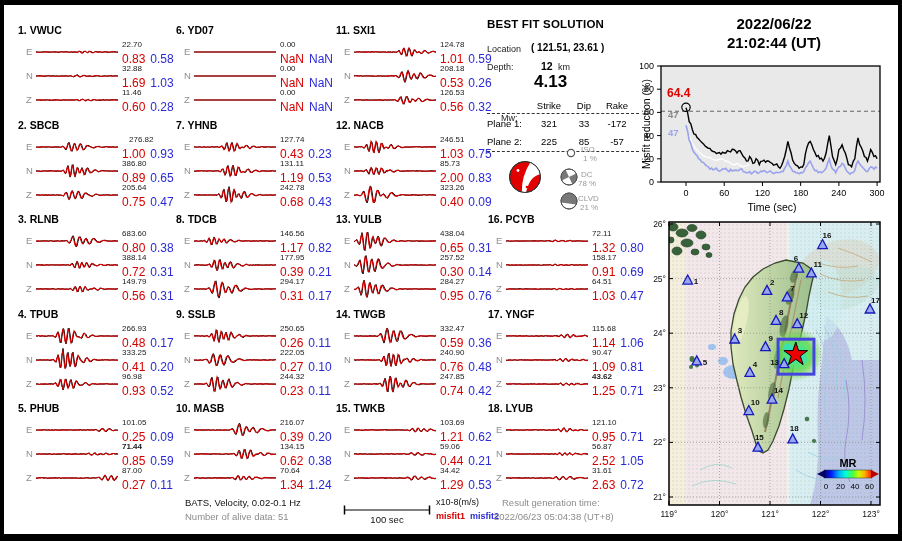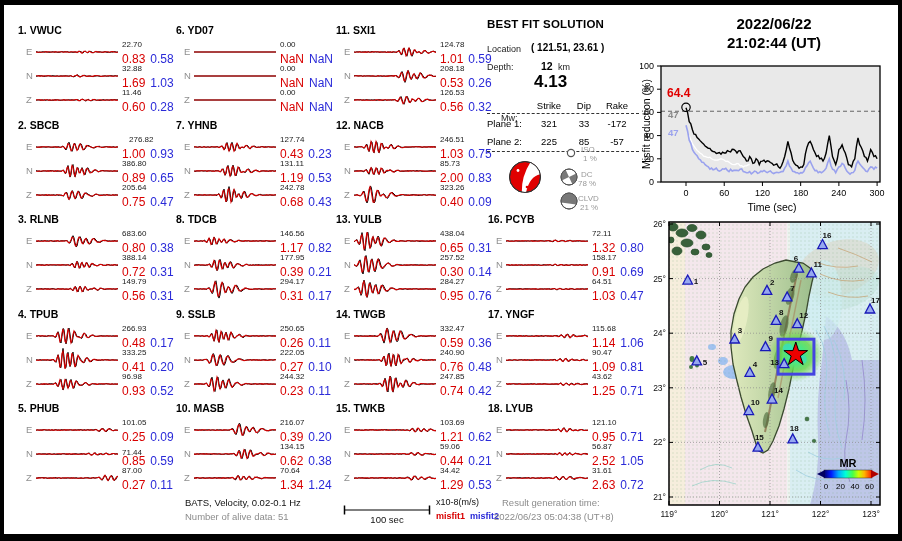--- a/index.html
+++ b/index.html
@@ -138,21 +138,21 @@
           <path d="M0,13.1L1,13.2L2,12.7L3,13.4L4,12.8L5,13.2L6,13.0L7,12.8L8,12.6L9,12.9L10,13.1L11,13.1L12,13.1L13,13.0L14,13.1L15,13.2L16,12.8L17,13.3L18,13.1L19,12.7L20,12.7L21,13.1L22,12.9L23,13.1L24,13.3L25,12.7L26,12.7L27,13.0L28,12.7L29,13.0L30,13.0L31,12.9L32,13.2L33,12.8L34,12.9L35,12.9L36,12.9L37,13.1L38,13.3L39,12.9L40,12.8L41,13.2L42,12.6L43,12.9L44,12.7L45,12.6L46,13.1L47,13.4L48,12.6L49,12.9L50,13.3L51,12.8L52,12.6L53,12.9L54,13.1L55,12.9L56,12.8L57,12.9L58,12.9L59,12.4L60,12.5L61,12.9L62,13.9L63,14.1L64,14.3L65,12.5L66,11.7L67,11.5L68,12.3L69,14.1L70,14.6L71,14.2L72,12.6L73,11.6L74,11.6L75,12.4L76,12.9L77,13.9L78,13.4L79,13.0L80,13.1L81,13.1L82,13.3" fill="none" stroke="#000" stroke-width="1"></path>
           <path d="M0,13.3L1,12.9L2,13.0L3,13.1L4,13.0L5,13.1L6,12.9L7,13.1L8,12.8L9,12.8L10,12.9L11,13.0L12,13.0L13,12.7L14,13.2L15,13.1L16,12.7L17,13.3L18,13.0L19,13.1L20,12.8L21,13.1L22,13.3L23,12.8L24,13.3L25,13.1L26,13.0L27,13.2L28,12.9L29,12.7L30,13.3L31,12.9L32,12.8L33,13.1L34,12.8L35,12.8L36,13.2L37,13.3L38,12.7L39,13.1L40,13.1L41,13.2L42,12.8L43,13.3L44,13.0L45,13.0L46,12.7L47,13.0L48,13.3L49,13.1L50,13.2L51,12.8L52,13.0L53,13.1L54,13.1L55,12.7L56,13.2L57,13.3L58,13.1L59,12.7L60,12.8L61,12.8L62,14.0L63,14.0L64,13.3L65,12.1L66,11.7L67,12.2L68,13.0L69,14.2L70,14.2L71,13.1L72,12.3L73,11.6L74,12.4L75,12.8L76,13.3L77,13.7L78,13.5L79,13.0L80,13.1L81,13.2L82,13.2" fill="none" stroke="#d40000" stroke-width="1.1"></path>
         </svg>
         <div class="peak" style="left: 104px; top: 16px;">101.05</div>
         <div class="mis" style="left: 104px; top: 28px;"><span class="m1">0.25</span><span class="m2">0.09</span></div>
         <div class="ch-label" style="left: 8px; top: 46px;">N</div>
         <svg width="82" height="26" viewBox="0 0 82 26" class="trace-svg" style="left:18px;top:39px;">
           <path d="M0,13.0L1,13.2L2,13.3L3,12.8L4,13.1L5,12.9L6,13.2L7,12.6L8,13.1L9,12.6L10,13.2L11,13.4L12,13.1L13,12.7L14,12.8L15,13.3L16,13.3L17,13.2L18,12.7L19,13.0L20,13.3L21,13.2L22,13.4L23,13.1L24,13.2L25,13.3L26,13.0L27,12.6L28,12.8L29,12.7L30,13.4L31,13.1L32,13.3L33,12.7L34,13.1L35,13.4L36,13.4L37,13.2L38,13.0L39,12.7L40,12.8L41,12.9L42,13.4L43,13.0L44,13.0L45,12.7L46,12.7L47,13.2L48,12.7L49,13.4L50,13.4L51,12.8L52,12.5L53,11.9L54,12.7L55,14.0L56,13.8L57,13.6L58,12.5L59,11.8L60,12.4L61,13.8L62,13.7L63,13.8L64,12.9L65,12.8L66,13.0L67,13.4L68,13.1L69,12.7L70,12.1L71,12.5L72,13.0L73,13.3L74,13.8L75,13.1L76,13.1L77,12.7L78,12.4L79,13.0L80,12.8L81,12.7L82,13.4" fill="none" stroke="#000" stroke-width="1"></path>
           <path d="M0,13.0L1,13.2L2,12.8L3,12.9L4,12.8L5,13.2L6,13.1L7,13.0L8,13.3L9,13.1L10,13.2L11,12.7L12,12.7L13,13.3L14,12.8L15,13.0L16,13.2L17,13.0L18,13.2L19,13.2L20,13.2L21,12.8L22,12.8L23,12.9L24,12.7L25,13.1L26,12.8L27,12.8L28,13.0L29,13.0L30,13.1L31,12.7L32,13.3L33,12.9L34,12.8L35,13.3L36,12.9L37,12.7L38,12.9L39,13.3L40,13.0L41,13.2L42,13.0L43,13.2L44,13.2L45,12.9L46,13.3L47,12.8L48,12.8L49,13.1L50,13.1L51,13.0L52,12.3L53,12.6L54,13.2L55,14.1L56,13.9L57,13.1L58,12.0L59,12.1L60,13.4L61,13.6L62,13.6L63,12.7L64,12.7L65,12.5L66,13.5L67,13.7L68,13.3L69,12.7L70,12.2L71,12.5L72,13.4L73,13.6L74,13.3L75,13.3L76,12.6L77,12.5L78,12.5L79,13.1L80,13.1L81,13.0L82,12.9" fill="none" stroke="#d40000" stroke-width="1.1"></path>
         </svg>
-        <div class="peak" style="left: 104px; top: 46px;">71.44</div>
+        <div class="peak" style="left: 104px; top: 40px; font-weight: bold;">71.44</div>
         <div class="mis" style="left: 104px; top: 52px;"><span class="m1">0.85</span><span class="m2">0.59</span></div>
         <div class="ch-label" style="left: 8px; top: 70px;">Z</div>
         <svg width="82" height="26" viewBox="0 0 82 26" class="trace-svg" style="left:18px;top:63px;">
           <path d="M0,13.0L1,13.3L2,12.7L3,12.7L4,12.7L5,12.8L6,12.6L7,12.6L8,12.8L9,12.8L10,12.9L11,13.3L12,13.3L13,12.9L14,13.0L15,12.9L16,13.4L17,12.7L18,13.0L19,12.7L20,12.6L21,13.3L22,13.2L23,12.6L24,13.3L25,13.3L26,13.2L27,12.7L28,13.4L29,12.7L30,13.4L31,12.9L32,13.1L33,12.8L34,13.2L35,12.7L36,13.0L37,13.1L38,13.0L39,13.1L40,12.6L41,13.0L42,13.3L43,13.3L44,13.1L45,13.3L46,13.0L47,13.4L48,13.1L49,12.9L50,13.0L51,12.8L52,12.6L53,13.0L54,13.2L55,13.2L56,13.2L57,12.6L58,12.6L59,13.3L60,12.8L61,12.9L62,12.4L63,12.4L64,12.4L65,13.9L66,15.3L67,14.0L68,12.0L69,10.3L70,11.3L71,13.5L72,15.5L73,14.8L74,12.4L75,11.0L76,10.6L77,12.8L78,15.2L79,15.3L80,14.1L81,11.9L82,11.4" fill="none" stroke="#000" stroke-width="1"></path>
           <path d="M0,13.3L1,12.9L2,13.3L3,12.7L4,13.2L5,12.7L6,12.8L7,12.9L8,13.3L9,12.7L10,12.8L11,13.0L12,13.1L13,13.1L14,13.3L15,12.8L16,12.7L17,13.3L18,12.7L19,13.3L20,13.3L21,12.8L22,12.7L23,12.7L24,12.7L25,13.3L26,13.0L27,13.0L28,12.9L29,13.1L30,12.9L31,12.8L32,12.8L33,13.0L34,13.1L35,13.0L36,13.1L37,12.9L38,12.8L39,13.3L40,13.2L41,13.3L42,13.3L43,13.0L44,13.2L45,12.7L46,13.2L47,13.2L48,13.3L49,12.8L50,12.7L51,12.7L52,13.1L53,13.2L54,13.3L55,13.1L56,12.8L57,12.7L58,13.2L59,13.0L60,12.8L61,12.8L62,12.5L63,12.2L64,13.4L65,14.3L66,14.6L67,13.3L68,11.4L69,10.2L70,12.0L71,14.5L72,15.6L73,13.8L74,11.7L75,10.7L76,11.8L77,14.4L78,15.3L79,14.4L80,12.9L81,11.4L82,11.3" fill="none" stroke="#d40000" stroke-width="1.1"></path>
         </svg>
         <div class="peak" style="left: 104px; top: 64px;">87.00</div>
         <div class="mis" style="left: 104px; top: 76px;"><span class="m1">0.27</span><span class="m2">0.11</span></div>
       </div>
       <div class="st-block" style="left: 176px; top: 24px;">
@@ -433,21 +433,21 @@
           <path d="M0,13.4L1,13.3L2,13.3L3,13.2L4,12.8L5,13.0L6,13.2L7,13.3L8,12.7L9,13.2L10,12.9L11,13.4L12,13.2L13,12.8L14,12.9L15,12.7L16,12.7L17,13.4L18,12.8L19,12.7L20,13.3L21,12.9L22,12.7L23,13.3L24,13.2L25,13.3L26,13.2L27,13.1L28,12.8L29,12.7L30,13.0L31,12.6L32,13.2L33,12.9L34,12.8L35,12.9L36,13.1L37,13.2L38,12.7L39,13.1L40,13.0L41,13.0L42,12.7L43,13.2L44,12.9L45,12.9L46,13.1L47,12.7L48,12.5L49,12.4L50,13.0L51,13.8L52,13.5L53,12.4L54,11.7L55,12.0L56,13.8L57,14.4L58,13.6L59,11.7L60,11.7L61,12.1L62,14.2L63,14.3L64,13.5L65,12.9L66,12.0L67,12.4L68,13.2L69,13.3L70,13.0L71,12.9L72,13.0L73,13.9L74,13.4L75,13.4L76,12.9L77,12.3L78,12.4L79,13.3L80,13.3L81,13.2L82,13.3" fill="none" stroke="#000" stroke-width="1"></path>
           <path d="M0,13.0L1,13.2L2,13.3L3,12.7L4,13.3L5,13.3L6,13.2L7,13.0L8,12.8L9,12.7L10,12.9L11,13.0L12,13.3L13,13.0L14,13.0L15,13.0L16,13.0L17,12.9L18,13.0L19,13.3L20,12.7L21,13.2L22,13.2L23,12.7L24,12.8L25,13.3L26,12.7L27,13.2L28,13.1L29,12.7L30,12.9L31,13.3L32,12.8L33,12.9L34,13.0L35,13.1L36,12.9L37,12.7L38,13.1L39,13.2L40,13.0L41,13.3L42,13.2L43,13.2L44,12.9L45,12.7L46,12.8L47,13.3L48,12.8L49,12.8L50,13.6L51,13.5L52,13.1L53,12.4L54,11.9L55,12.7L56,14.0L57,14.5L58,13.2L59,11.9L60,11.5L61,13.2L62,14.2L63,13.9L64,12.8L65,12.6L66,12.2L67,13.1L68,12.9L69,13.2L70,12.8L71,13.0L72,13.2L73,13.4L74,13.5L75,13.1L76,12.4L77,12.7L78,12.8L79,13.2L80,13.6L81,13.0L82,13.3" fill="none" stroke="#d40000" stroke-width="1.1"></path>
         </svg>
         <div class="peak" style="left: 104px; top: 40px;">90.47</div>
         <div class="mis" style="left: 104px; top: 52px;"><span class="m1">1.09</span><span class="m2">0.81</span></div>
         <div class="ch-label" style="left: 8px; top: 70px;">Z</div>
         <svg width="82" height="26" viewBox="0 0 82 26" class="trace-svg" style="left:18px;top:63px;">
           <path d="M0,12.7L1,12.8L2,13.4L3,12.6L4,13.4L5,12.9L6,13.0L7,12.8L8,12.7L9,13.0L10,12.8L11,13.0L12,12.8L13,13.0L14,12.8L15,12.9L16,13.3L17,13.1L18,13.4L19,12.8L20,13.3L21,12.8L22,13.0L23,13.2L24,13.0L25,12.6L26,12.9L27,13.0L28,13.0L29,12.7L30,13.4L31,13.0L32,13.1L33,13.0L34,13.2L35,12.9L36,13.1L37,12.9L38,12.7L39,13.0L40,13.0L41,13.1L42,13.2L43,13.2L44,13.3L45,13.2L46,13.2L47,13.1L48,13.2L49,13.0L50,13.2L51,12.9L52,13.1L53,13.2L54,12.1L55,12.0L56,13.0L57,13.9L58,14.4L59,12.9L60,12.2L61,12.3L62,13.2L63,14.2L64,13.8L65,12.2L66,12.4L67,12.9L68,13.7L69,13.6L70,13.1L71,12.6L72,12.0L73,12.8L74,13.2L75,13.7L76,13.6L77,13.5L78,12.7L79,13.0L80,12.7L81,12.7L82,13.1" fill="none" stroke="#000" stroke-width="1"></path>
           <path d="M0,12.7L1,12.9L2,13.3L3,12.9L4,12.7L5,13.2L6,12.8L7,12.8L8,12.7L9,13.1L10,13.0L11,13.3L12,13.2L13,12.7L14,13.0L15,13.2L16,13.1L17,13.0L18,13.1L19,13.0L20,13.1L21,13.0L22,13.3L23,12.8L24,13.0L25,13.2L26,13.1L27,13.1L28,12.7L29,13.0L30,13.2L31,13.2L32,12.9L33,13.1L34,12.7L35,13.2L36,13.3L37,12.9L38,13.2L39,12.7L40,13.0L41,13.1L42,13.0L43,13.3L44,13.1L45,13.0L46,12.8L47,13.1L48,13.1L49,12.9L50,12.9L51,12.9L52,13.6L53,13.1L54,12.6L55,12.1L56,13.6L57,14.4L58,13.8L59,12.8L60,12.1L61,12.7L62,13.4L63,14.0L64,13.2L65,12.7L66,12.9L67,13.4L68,13.8L69,13.2L70,12.3L71,12.7L72,12.9L73,12.8L74,13.2L75,13.5L76,13.1L77,13.2L78,12.9L79,13.1L80,12.8L81,13.2L82,13.1" fill="none" stroke="#d40000" stroke-width="1.1"></path>
         </svg>
-        <div class="peak" style="left: 104px; top: 64px;">43.62</div>
+        <div class="peak" style="left: 104px; top: 64px; font-weight: bold;">43.62</div>
         <div class="mis" style="left: 104px; top: 76px;"><span class="m1">1.25</span><span class="m2">0.71</span></div>
       </div>
       <div class="st-block" style="left: 488px; top: 402.4px;">
         <div class="st-title">18.  LYUB</div>
         <div class="ch-label" style="left: 8px; top: 22px;">E</div>
         <svg width="82" height="26" viewBox="0 0 82 26" class="trace-svg" style="left:18px;top:15px;">
           <path d="M0,13.3L1,13.1L2,13.2L3,12.8L4,13.2L5,13.3L6,13.3L7,12.9L8,13.2L9,12.9L10,12.9L11,13.0L12,12.7L13,13.3L14,12.9L15,13.1L16,13.1L17,13.0L18,13.1L19,13.1L20,12.8L21,12.8L22,12.7L23,13.2L24,12.9L25,12.9L26,13.3L27,12.8L28,12.7L29,12.9L30,12.6L31,12.9L32,13.3L33,13.1L34,12.8L35,12.9L36,12.9L37,12.6L38,12.7L39,13.2L40,13.3L41,13.3L42,13.2L43,12.7L44,12.8L45,13.3L46,13.3L47,13.0L48,13.3L49,12.8L50,13.1L51,12.8L52,11.8L53,12.3L54,13.5L55,14.8L56,13.8L57,12.2L58,10.6L59,12.1L60,13.4L61,14.6L62,14.0L63,12.9L64,11.7L65,11.7L66,13.2L67,13.9L68,13.6L69,12.8L70,13.2L71,13.2L72,14.0L73,13.2L74,13.0L75,12.5L76,12.5L77,12.9L78,13.2L79,13.3L80,13.2L81,13.5L82,13.0" fill="none" stroke="#000" stroke-width="1"></path>
           <path d="M0,12.7L1,12.7L2,12.7L3,12.7L4,12.6L5,12.9L6,13.2L7,13.1L8,12.9L9,12.8L10,13.0L11,13.0L12,13.2L13,12.9L14,13.2L15,12.8L16,13.0L17,13.1L18,13.3L19,12.9L20,12.7L21,13.0L22,12.9L23,13.1L24,13.1L25,12.8L26,13.3L27,12.7L28,13.0L29,12.8L30,12.8L31,13.0L32,12.8L33,12.9L34,13.0L35,12.8L36,12.9L37,12.9L38,12.8L39,13.0L40,13.0L41,13.1L42,13.2L43,12.7L44,13.1L45,13.0L46,13.1L47,12.7L48,13.0L49,12.9L50,13.3L51,12.6L52,12.3L53,12.7L54,13.7L55,14.6L56,13.1L57,11.6L58,11.4L59,12.5L60,14.5L61,14.9L62,13.8L63,11.8L64,11.6L65,12.7L66,13.4L67,13.4L68,13.4L69,12.8L70,13.1L71,13.4L72,13.7L73,12.8L74,12.7L75,12.6L76,12.7L77,13.3L78,13.5L79,13.5L80,13.1L81,13.3L82,13.1" fill="none" stroke="#d40000" stroke-width="1.1"></path>
         </svg>
         <div class="peak" style="left: 104px; top: 16px;">121.10</div>

